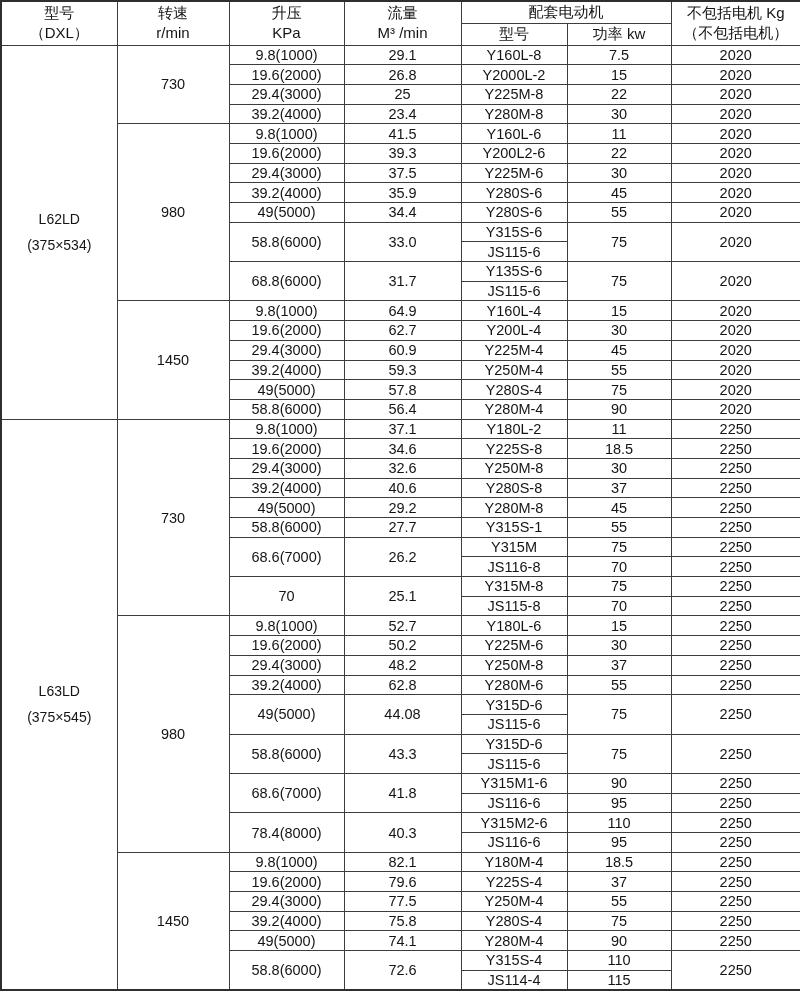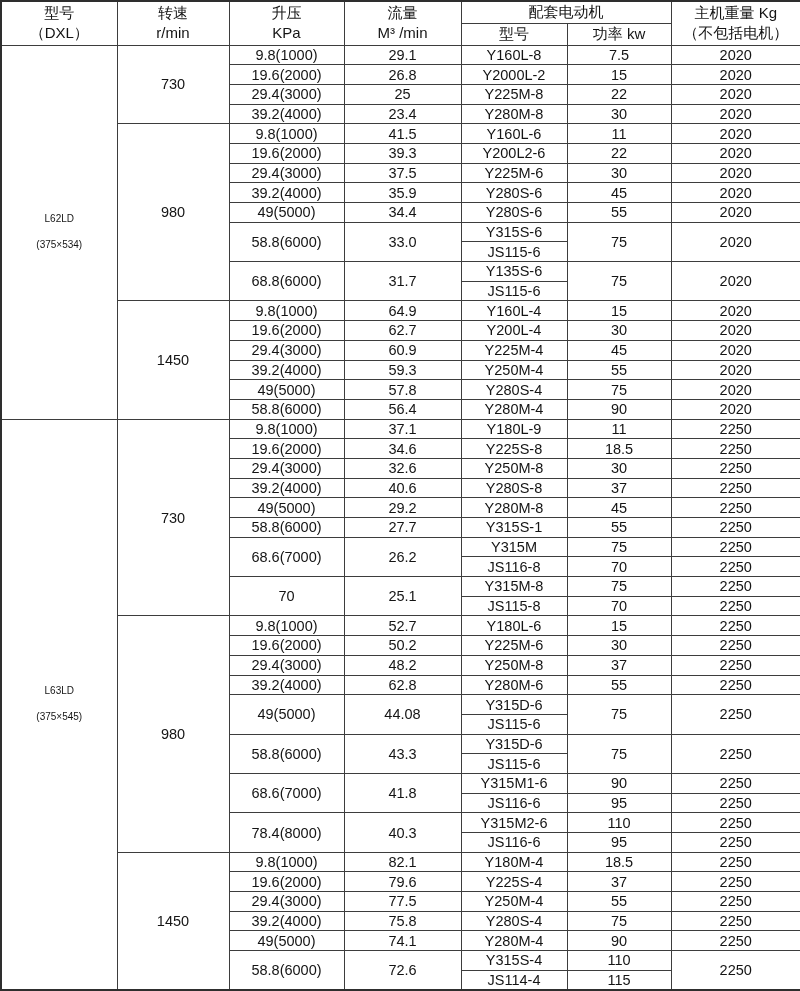--- a/index.html
+++ b/index.html
@@ -39,21 +39,21 @@
     line-height: 20px;
   }
   thead th .hline { line-height: 20px; }
   tbody tr { height: 19.7px; }
   tbody td {
     font-size: 14.5px;
     line-height: 18px;
   }
   td[data-name="model-cell"] .mline {
     line-height: 26px;
-    font-size: 10px;
+    font-size: 14px;
   }
 </style>
 </head>
 <body>
 
 <div class="page" data-name="spec-sheet">
   <table class="spec" data-name="spec-table">
     <colgroup>
       <col style="width:116px">
       <col style="width:112px">
@@ -76,21 +76,21 @@
         <th rowspan="2" data-name="header-pressure">
           <div class="hline" data-name="header-pressure-line1">升压</div>
           <div class="hline" data-name="header-pressure-line2">KPa</div>
         </th>
         <th rowspan="2" data-name="header-flow">
           <div class="hline" data-name="header-flow-line1">流量</div>
           <div class="hline" data-name="header-flow-line2">M³ /min</div>
         </th>
         <th colspan="2" data-name="header-motor-group">配套电动机</th>
         <th rowspan="2" data-name="header-weight">
-          <div class="hline" data-name="header-weight-line1">主机重量 Kg</div>
+          <div class="hline" data-name="header-weight-line1">不包括电机 Kg</div>
           <div class="hline" data-name="header-weight-line2">（不包括电机）</div>
         </th>
       </tr>
       <tr data-name="header-row-2">
         <th data-name="header-motor-model">型号</th>
         <th data-name="header-motor-power">功率 kw</th>
       </tr>
     </thead>
     <tbody id="tbody" data-name="table-body">
         <tr data-name="table-row">
@@ -226,21 +226,21 @@
           <td data-name="weight-cell">2020</td>
         </tr>
         <tr data-name="table-row">
           <td rowspan="29" data-name="model-cell">
             <div class="mline" data-name="model-name">L63LD</div>
             <div class="mline" data-name="model-size">(375×545)</div>
           </td>
           <td rowspan="10" data-name="rpm-cell">730</td>
           <td data-name="pressure-cell">9.8(1000)</td>
           <td data-name="flow-cell">37.1</td>
-          <td data-name="motor-model-cell">Y180L-9</td>
+          <td data-name="motor-model-cell">Y180L-2</td>
           <td data-name="power-cell">11</td>
           <td data-name="weight-cell">2250</td>
         </tr>
         <tr data-name="table-row">
           <td data-name="pressure-cell">19.6(2000)</td>
           <td data-name="flow-cell">34.6</td>
           <td data-name="motor-model-cell">Y225S-8</td>
           <td data-name="power-cell">18.5</td>
           <td data-name="weight-cell">2250</td>
         </tr>

